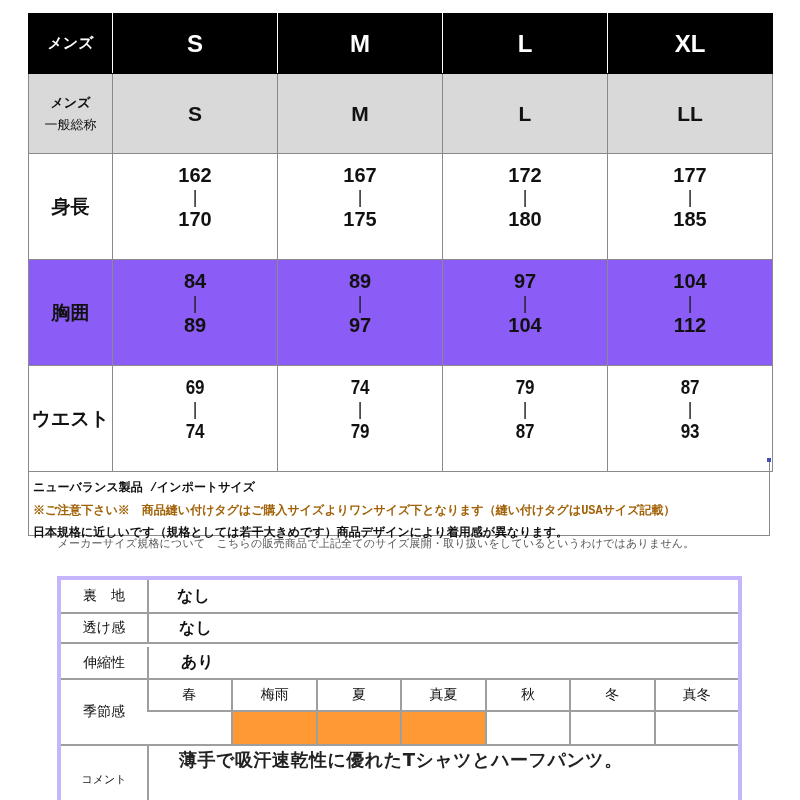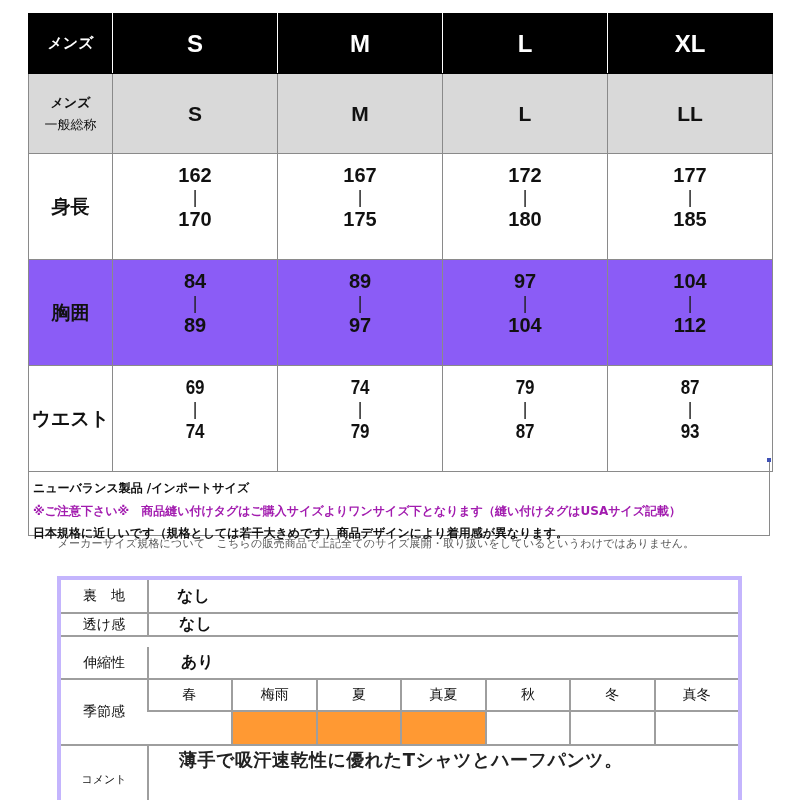--- a/index.html
+++ b/index.html
@@ -22,23 +22,23 @@
   .size-table .row-m td { height: 105px; font-family: "Liberation Sans", sans-serif; font-weight: bold; font-size: 20px; }
   .size-table .row-m.gray td { background: #8b5cf6; }
   .size-table .row-m td.lbl { font-family: Liberation Sans, sans-serif; font-size: 19px; }
   .range { display: flex; flex-direction: column; align-items: center; height: 86px; }
   .range .bar { font-weight: normal; font-size: 18px; color: #222; }
   .narrow { font-family: "Liberation Sans", sans-serif; transform: scaleX(0.85); display: inline-block; }
 
   .notes {
     position: absolute; left: 28px; top: 462px; width: 742px; height: 74px;
     border: 1px solid #8a8a8a; border-top: none; box-sizing: border-box; padding: 15px 4px;
-    font-size: 12px; font-weight: bold; line-height: 22.5px;
-  }
-  .notes .red { color: #a21caf; }
+    font-size: 12px; font-weight: bold; line-height: 22.5px; font-family: Liberation Mono, monospace;
+  }
+  .notes .red { color: #a16207; }
   .notes .corner { position: absolute; right: -2px; top: -4px; width: 4px; height: 4px; background: #3f51b5; }
   .caption {
     position: absolute; left: 0; top: 536px; width: 752px; text-align: center;
     font-size: 11px; color: #555; line-height: 16px; letter-spacing: 0.2px;
   }
 
   .spec {
     position: absolute; left: 57px; top: 576px; width: 685px; height: 237px;
     border: 4px solid #c4b5fd; box-sizing: border-box;
   }
@@ -192,21 +192,21 @@
   <div>日本規格に近しいです（規格としては若干大きめです）商品デザインにより着用感が異なります。</div>
 </div>
 
 <div class="caption">メーカーサイズ規格について　こちらの販売商品で上記全てのサイズ展開・取り扱いをしているというわけではありません。</div>
 
 <div class="spec">
   <div class="row" style="top:0;height:34px">
     <div class="lab">裏　地</div>
     <div class="val" style="left:116px">なし</div>
   </div>
-  <div class="row" style="top:34px;height:23px">
+  <div class="row" style="top:34px;height:30px">
     <div class="lab">透け感</div>
     <div class="val">なし</div>
   </div>
   <div class="row" style="top:67px;height:33px">
     <div class="lab">伸縮性</div>
     <div class="val" style="left:120px">あり</div>
   </div>
   <div class="row" style="top:100px;height:66px">
     <div class="lab">季節感</div>
     <div class="season-grid">

